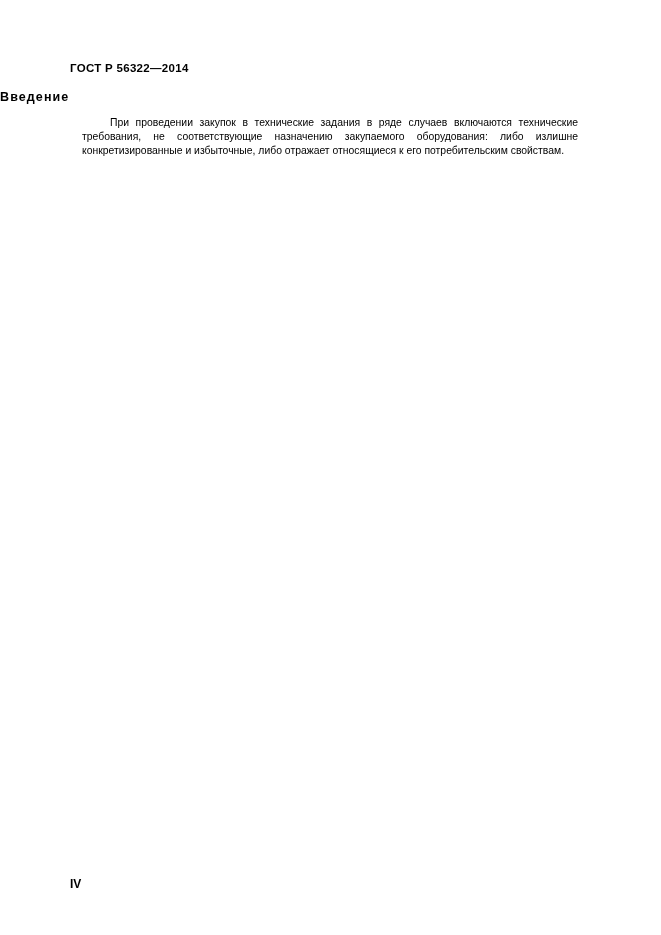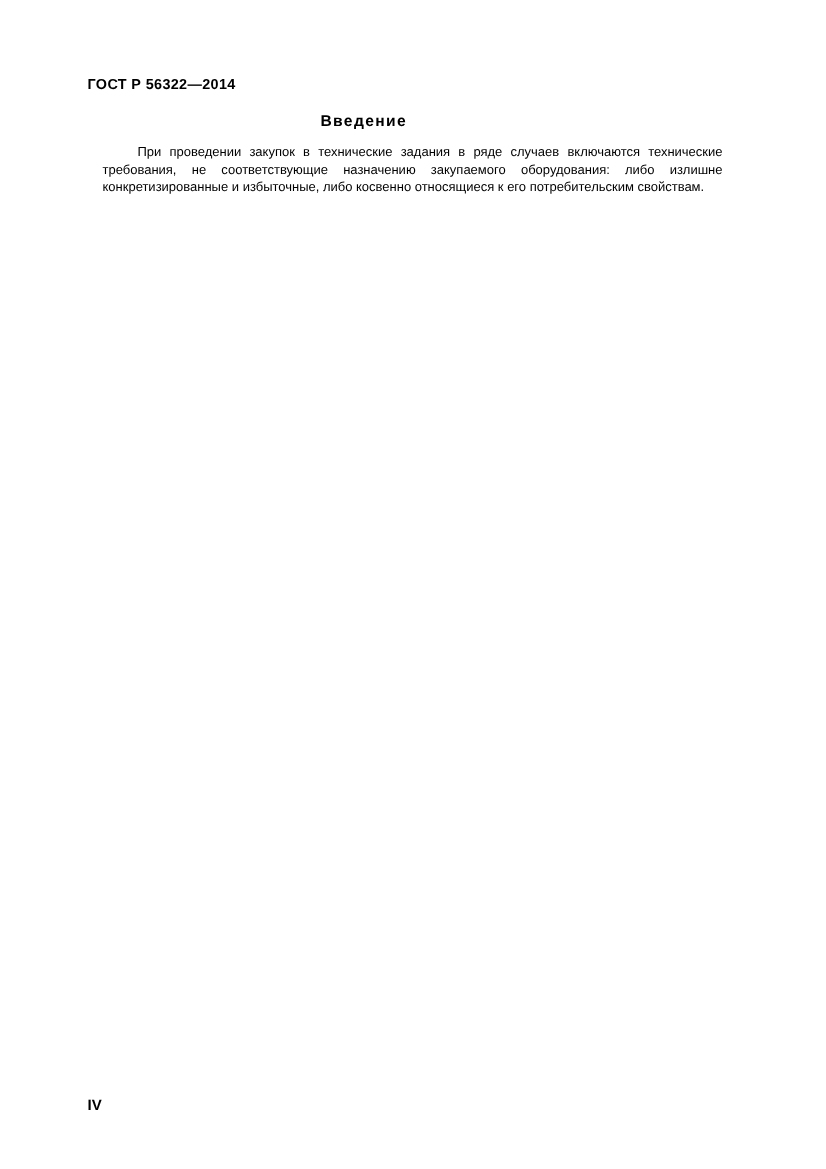--- a/index.html
+++ b/index.html
@@ -25,21 +25,21 @@
     font-size: 11.5px;
     font-weight: bold;
     letter-spacing: 0.3px;
     white-space: nowrap;
   }
   .doc-title {
     position: absolute;
     top: 90px;
     left: 0;
     width: 582px;
-    text-align: center;
+    text-align: left;
     font-size: 12.5px;
     font-weight: bold;
     letter-spacing: 1.1px;
   }
   .body-block {
     position: absolute;
     top: 116px;
     left: 82px;
     width: 496px;
   }
@@ -62,18 +62,18 @@
 </head>
 <body>
 
 <div class="page">
 
   <div class="header-code">ГОСТ Р 56322—2014</div>
 
   <div class="doc-title">Введение</div>
 
   <div class="body-block">
-    <p class="para">При проведении закупок в технические задания в ряде случаев включаются технические требования, не соответствующие назначению закупаемого оборудования: либо излишне конкретизированные и избыточные, либо косвенно относящиеся к его потребительским свойствам.</p>
+    <p class="para">При проведении закупок в технические задания в ряде случаев включаются технические требования, не соответствующие назначению закупаемого оборудования: либо излишне конкретизированные и избыточные, либо отражает относящиеся к его потребительским свойствам.</p>
   </div>
 
   <div class="page-number">IV</div>
 
 </div>
 
 </body></html>

